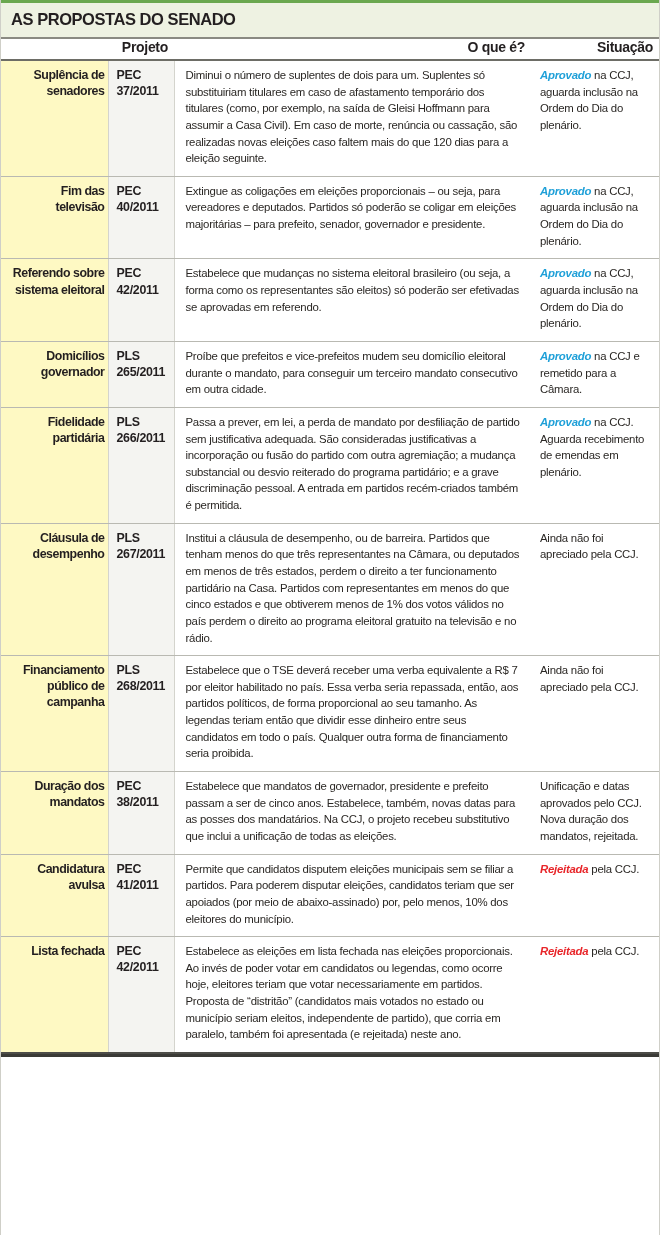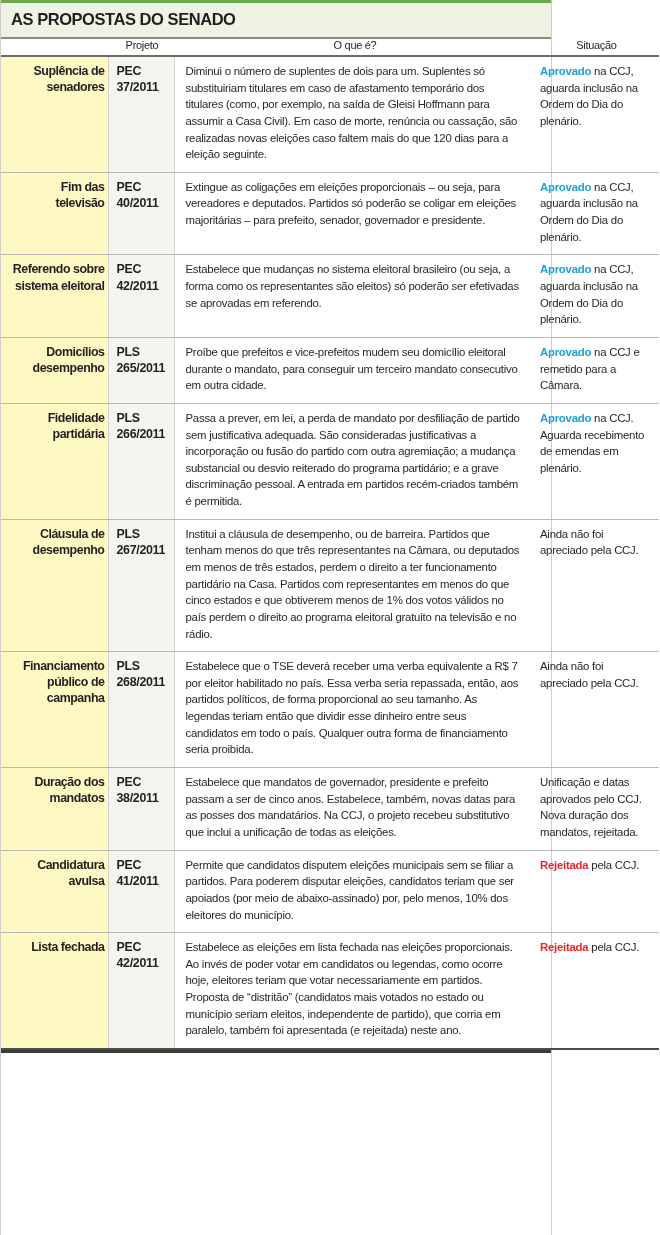--- a/index.html
+++ b/index.html
@@ -9,21 +9,21 @@
     padding: 0;
     background: #ffffff;
   }
   body {
     width: 660px;
     font-family: "Liberation Sans", sans-serif;
     color: #231f20;
     -webkit-font-smoothing: antialiased;
   }
   .sheet {
-    width: 552px;
+    width: 660px;
     min-height: 1235px;
     position: relative;
     background: #fff;
     border-left: 1px solid #cfcfc8;
     border-right: 1px solid #cfcfc8;
   }
 
   
   .title-band {
     background: #eef2e2;
@@ -54,24 +54,24 @@
     width: 100%;
     border-collapse: collapse;
     table-layout: fixed;
   }
   col.c-name { width: 107px; }
   col.c-proj { width: 66px; }
   col.c-desc { width: 357px; }
   col.c-stat { width: 128px; }
 
   thead th {
-    text-align: center;
+    text-align: right;
     vertical-align: bottom;
-    font-size: 11px;
-    font-weight: normal;
+    font-size: 14px;
+    font-weight: bold;
     letter-spacing: -0.3px;
     padding: 0 6px 4px 8px;
     border-bottom: 2px solid #6d6d66;
     color: #231f20;
   }
   thead th.h-name { padding-left: 8px; }
   thead th.h-desc { padding-left: 11px; }
   thead th.h-stat { padding-left: 9px; }
 
   tbody td {
@@ -109,21 +109,21 @@
   td.desc {
     padding-left: 11px;
     padding-right: 10px;
     color: #2a2724;
   }
   td.stat {
     padding-left: 9px;
     padding-right: 6px;
     color: #2a2724;
   }
-  .status-kw { font-weight: bold; }
+  .status-kw { font-weight: bold; font-style: italic; }
   .status-kw.approved { color: #1fa0d8; }
   .status-kw.rejected { color: #e8262a; }
 
   .bottom-rule {
     height: 3px;
     background: #3a3a36;
     margin: 0;
   }
 </style>
 </head>
@@ -173,21 +173,21 @@
         <tr>
           <td class="name">Referendo sobre sistema eleitoral</td>
           <td class="proj">
             <div>PEC</div>
             <div>42/2011</div>
           </td>
           <td class="desc">Estabelece que mudanças no sistema eleitoral brasileiro (ou seja, a forma como os representantes são eleitos) só poderão ser efetivadas se aprovadas em referendo.</td>
           <td class="stat"><span class="status-kw approved">Aprovado</span><span> na CCJ, aguarda inclusão na Ordem do Dia do plenário.</span></td>
         </tr>
         <tr>
-          <td class="name">Domicílios desempenho</td>
+          <td class="name">Domicílios governador</td>
           <td class="proj">
             <div>PLS</div>
             <div>265/2011</div>
           </td>
           <td class="desc">Proíbe que prefeitos e vice-prefeitos mudem seu domicílio eleitoral durante o mandato, para conseguir um terceiro mandato consecutivo em outra cidade.</td>
           <td class="stat"><span class="status-kw approved">Aprovado</span><span> na CCJ e remetido para a Câmara.</span></td>
         </tr>
         <tr>
           <td class="name">Fidelidade partidária</td>
           <td class="proj">

